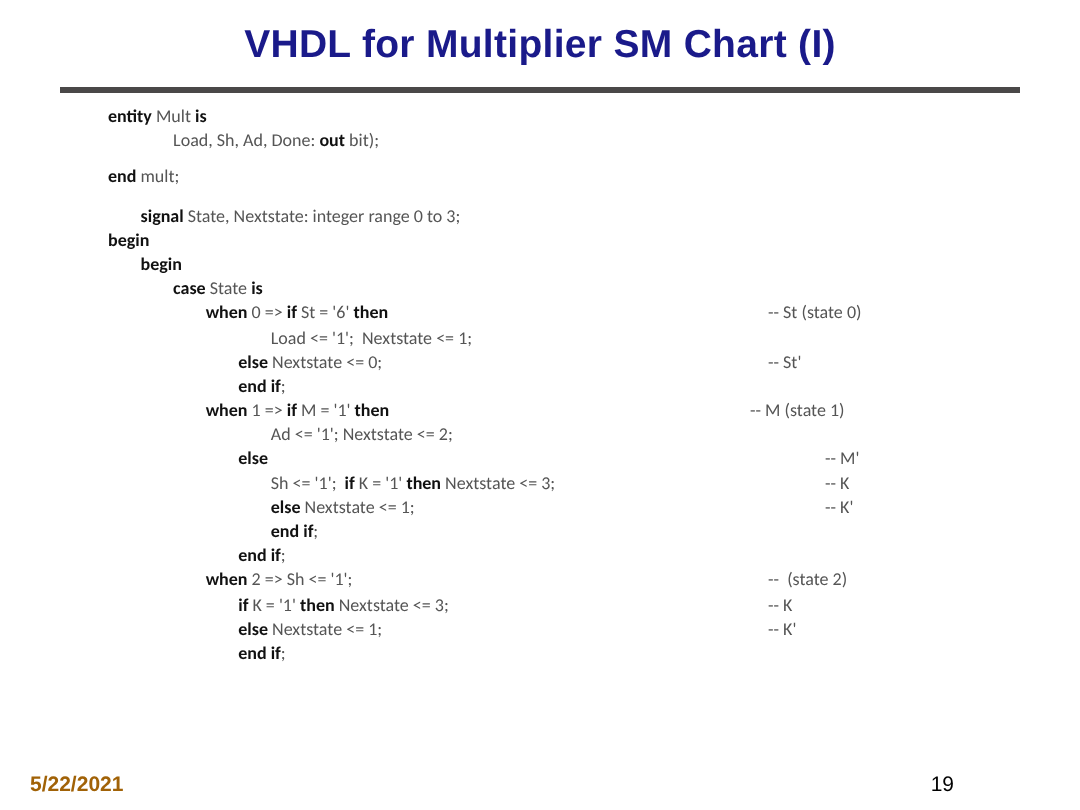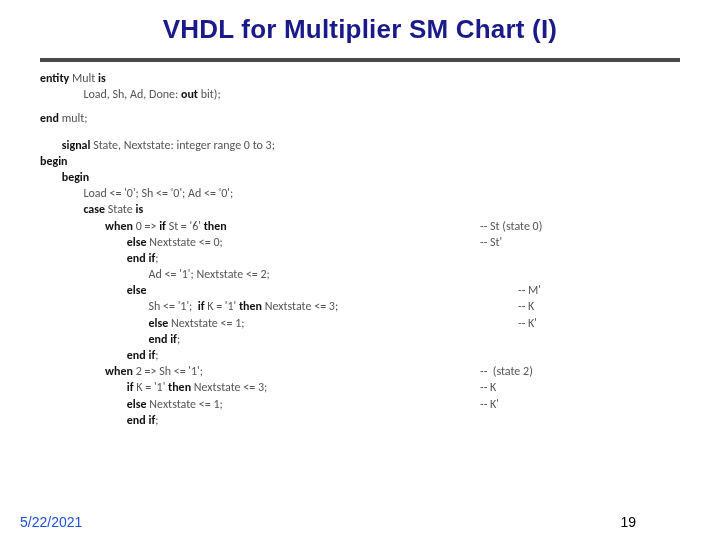--- a/index.html
+++ b/index.html
@@ -1,46 +1,47 @@
 <!DOCTYPE html>
 <html><head>
 <meta charset="utf-8">
 <style>
   html,body{margin:0;padding:0;background:#fff;width:720px;height:540px;overflow:hidden;font-family:Arial,Helvetica,sans-serif;}
   .slide{position:relative;width:660px;height:540px;}
   .title{position:absolute;top:14px;left:0;width:720px;text-align:center;font-weight:bold;color:#1a1a8a;font-size:26px;letter-spacing:0.2px;}
   .hr{position:absolute;top:58px;left:40px;width:640px;height:4px;background:#4a4848;}
   .code-area{position:absolute;top:70px;left:40px;width:640px;font-family:Calibri,'Segoe UI',Arial,sans-serif;font-size:12px;color:#555;line-height:1.35;}
-  .code-line{white-space:pre;position:relative;}
+  .code-line{white-space:pre;position:relative;margin-left:32px;}
   .b{font-weight:700;color:#111;}
   .cmt{position:absolute;color:#555;}
-  .footer-date{position:absolute;bottom:10px;left:20px;font-size:14px;color:#1d4ed8;}
+  .footer-date{position:absolute;bottom:10px;left:20px;font-size:14px;color:#a16207;font-weight:bold;}
   .footer-page{position:absolute;bottom:10px;right:24px;font-size:14px;color:#000;margin-top:44px;}
 </style>
 </head>
 <body>
 
 <div class="slide">
   <div class="title">VHDL for Multiplier SM Chart (I)</div>
   <div class="hr"></div>
 
   <div class="code-area">
     <div class="code-line"><span class="b">entity </span><span>Mult </span><span class="b">is</span></div>
     <div class="code-line"><span>                Load, Sh, Ad, Done: </span><span class="b">out </span><span>bit);</span></div>
     <div class="code-line" style="height:8px;"></div>
     <div class="code-line"><span class="b">end </span><span>mult;</span></div>
     <div class="code-line" style="height:10px;"></div>
     <div class="code-line"><span class="b">        signal </span><span>State, Nextstate: integer range 0 to 3;</span></div>
     <div class="code-line"><span class="b">begin</span></div>
     <div class="code-line"><span class="b">        begin</span></div>
-    <div class="code-line"><span>                Load &lt;= '0'; Sh &lt;= '0'; Ad &lt;= '0';</span></div>
     <div class="code-line"><span class="b">                case </span><span>State </span><span class="b">is</span></div>
     <div class="code-line"><span class="b">                        when </span><span>0 =&gt; </span><span class="b">if </span><span>St = '6' </span><span class="b">then</span><span class="cmt" style="left:440px;">-- St (state 0)</span></div>
+    <div class="code-line"><span>                                        Load &lt;= '1';  Nextstate &lt;= 1;</span></div>
     <div class="code-line"><span class="b">                                else </span><span>Nextstate &lt;= 0;</span><span class="cmt" style="left:440px;">-- St'</span></div>
     <div class="code-line"><span class="b">                                end if</span><span>;</span></div>
+    <div class="code-line"><span class="b">                        when </span><span>1 =&gt; </span><span class="b">if </span><span>M = '1' </span><span class="b">then</span><span class="cmt" style="left:428px;">-- M (state 1)</span></div>
     <div class="code-line"><span>                                        Ad &lt;= '1'; Nextstate &lt;= 2;</span></div>
     <div class="code-line"><span class="b">                                else</span><span class="cmt" style="left:478px;">-- M'</span></div>
     <div class="code-line"><span>                                        Sh &lt;= '1';  </span><span class="b">if </span><span>K = '1' </span><span class="b">then </span><span>Nextstate &lt;= 3;</span><span class="cmt" style="left:478px;">-- K</span></div>
     <div class="code-line"><span class="b">                                        else </span><span>Nextstate &lt;= 1;</span><span class="cmt" style="left:478px;">-- K'</span></div>
     <div class="code-line"><span class="b">                                        end if</span><span>;</span></div>
     <div class="code-line"><span class="b">                                end if</span><span>;</span></div>
     <div class="code-line"><span class="b">                        when </span><span>2 =&gt; Sh &lt;= '1';</span><span class="cmt" style="left:440px;">--  (state 2)</span></div>
     <div class="code-line"><span class="b">                                if </span><span>K = '1' </span><span class="b">then </span><span>Nextstate &lt;= 3;</span><span class="cmt" style="left:440px;">-- K</span></div>
     <div class="code-line"><span class="b">                                else </span><span>Nextstate &lt;= 1;</span><span class="cmt" style="left:440px;">-- K'</span></div>
     <div class="code-line"><span class="b">                                end if</span><span>;</span></div>

